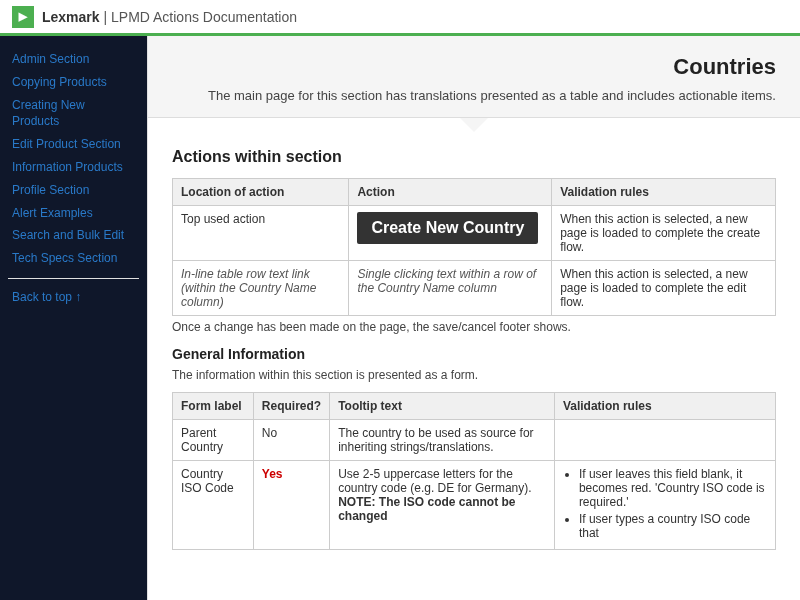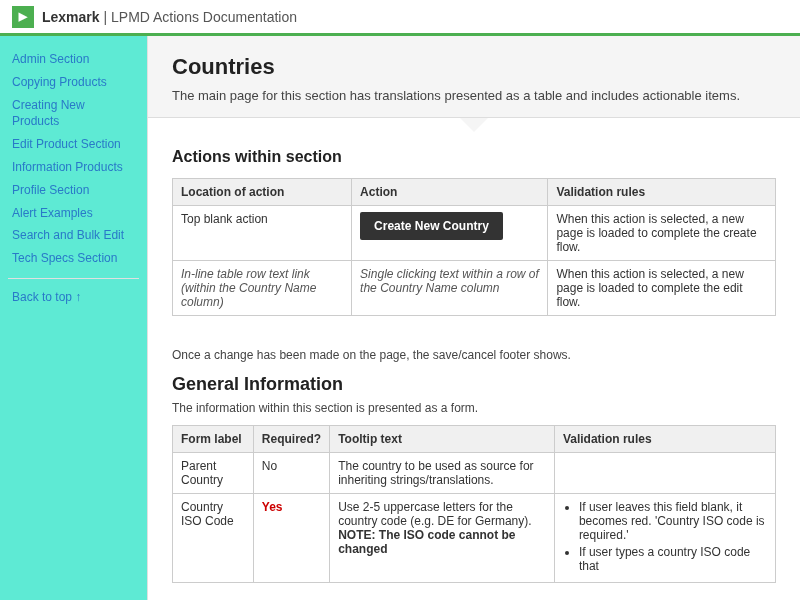--- a/index.html
+++ b/index.html
@@ -29,21 +29,21 @@
     
     #layout {
       display: flex;
       height: calc(600px - 36px);
     }
 
     
     #sidebar {
       width: 148px;
       min-width: 148px;
-      background: #5eead4;
+      background: #0f172a;
       border-right: 1px solid #e0e0e0;
       padding: 12px 8px;
       overflow-y: auto;
     }
     .sidebar-link {
       display: block;
       color: #2979c8;
       font-size: 12px;
       padding: 3px 4px;
       cursor: pointer;
@@ -73,21 +73,21 @@
       text-align: center;
       font-size: 14px;
       font-weight: bold;
       padding: 10px 0;
       letter-spacing: 0.5px;
     }
 
     .content-area {
       background: #f5f5f5;
       padding: 18px 24px 14px 24px;
-      text-align: left;
+      text-align: right;
       border-bottom: 1px solid #ddd;
     }
     .content-area h1 {
       font-size: 22px;
       font-weight: bold;
       margin-bottom: 8px;
       color: #222;
     }
     .content-area p {
       font-size: 13px;
@@ -106,39 +106,39 @@
     }
 
     h2.section-title {
       font-size: 16px;
       font-weight: bold;
       margin-bottom: 12px;
       color: #222;
     }
 
     h3.sub-section-title {
-      font-size: 18px;
+      font-size: 14px;
       font-weight: bold;
       margin-bottom: 6px;
       color: #222;
       margin-top: 12px;
     }
 
     p.section-desc {
       font-size: 12px;
       color: #444;
       margin-bottom: 10px;
     }
 
     
     table {
       width: 100%;
       border-collapse: collapse;
       font-size: 12px;
-      margin-bottom: 32px;
+      margin-bottom: 4px;
     }
     table th {
       background: #f0f0f0;
       border: 1px solid #ccc;
       padding: 6px 8px;
       text-align: left;
       font-weight: bold;
       color: #333;
     }
     table td {
@@ -146,21 +146,21 @@
       padding: 6px 8px;
       vertical-align: top;
       color: #333;
     }
 
     .btn-dark {
       background: #333;
       color: #fff;
       border: none;
       padding: 7px 14px;
-      font-size: 12px;
+      font-size: 16px;
       cursor: pointer;
       font-weight: bold;
       border-radius: 2px;
     }
 
     .inline-action-text {
       font-style: italic;
       font-size: 12px;
       color: #555;
     }
@@ -227,21 +227,21 @@
       <table>
         <thead>
           <tr>
             <th>Location of action</th>
             <th>Action</th>
             <th>Validation rules</th>
           </tr>
         </thead>
         <tbody>
           <tr>
-            <td>Top blank action</td>
+            <td>Top used action</td>
             <td>
               <button class="btn-dark">Create New Country</button>
             </td>
             <td>When this action is selected, a new page is loaded to complete the create flow.</td>
           </tr>
           <tr>
             <td>
               <span class="inline-action-text">In-line table row text link (within the Country Name column)</span>
             </td>
             <td>

